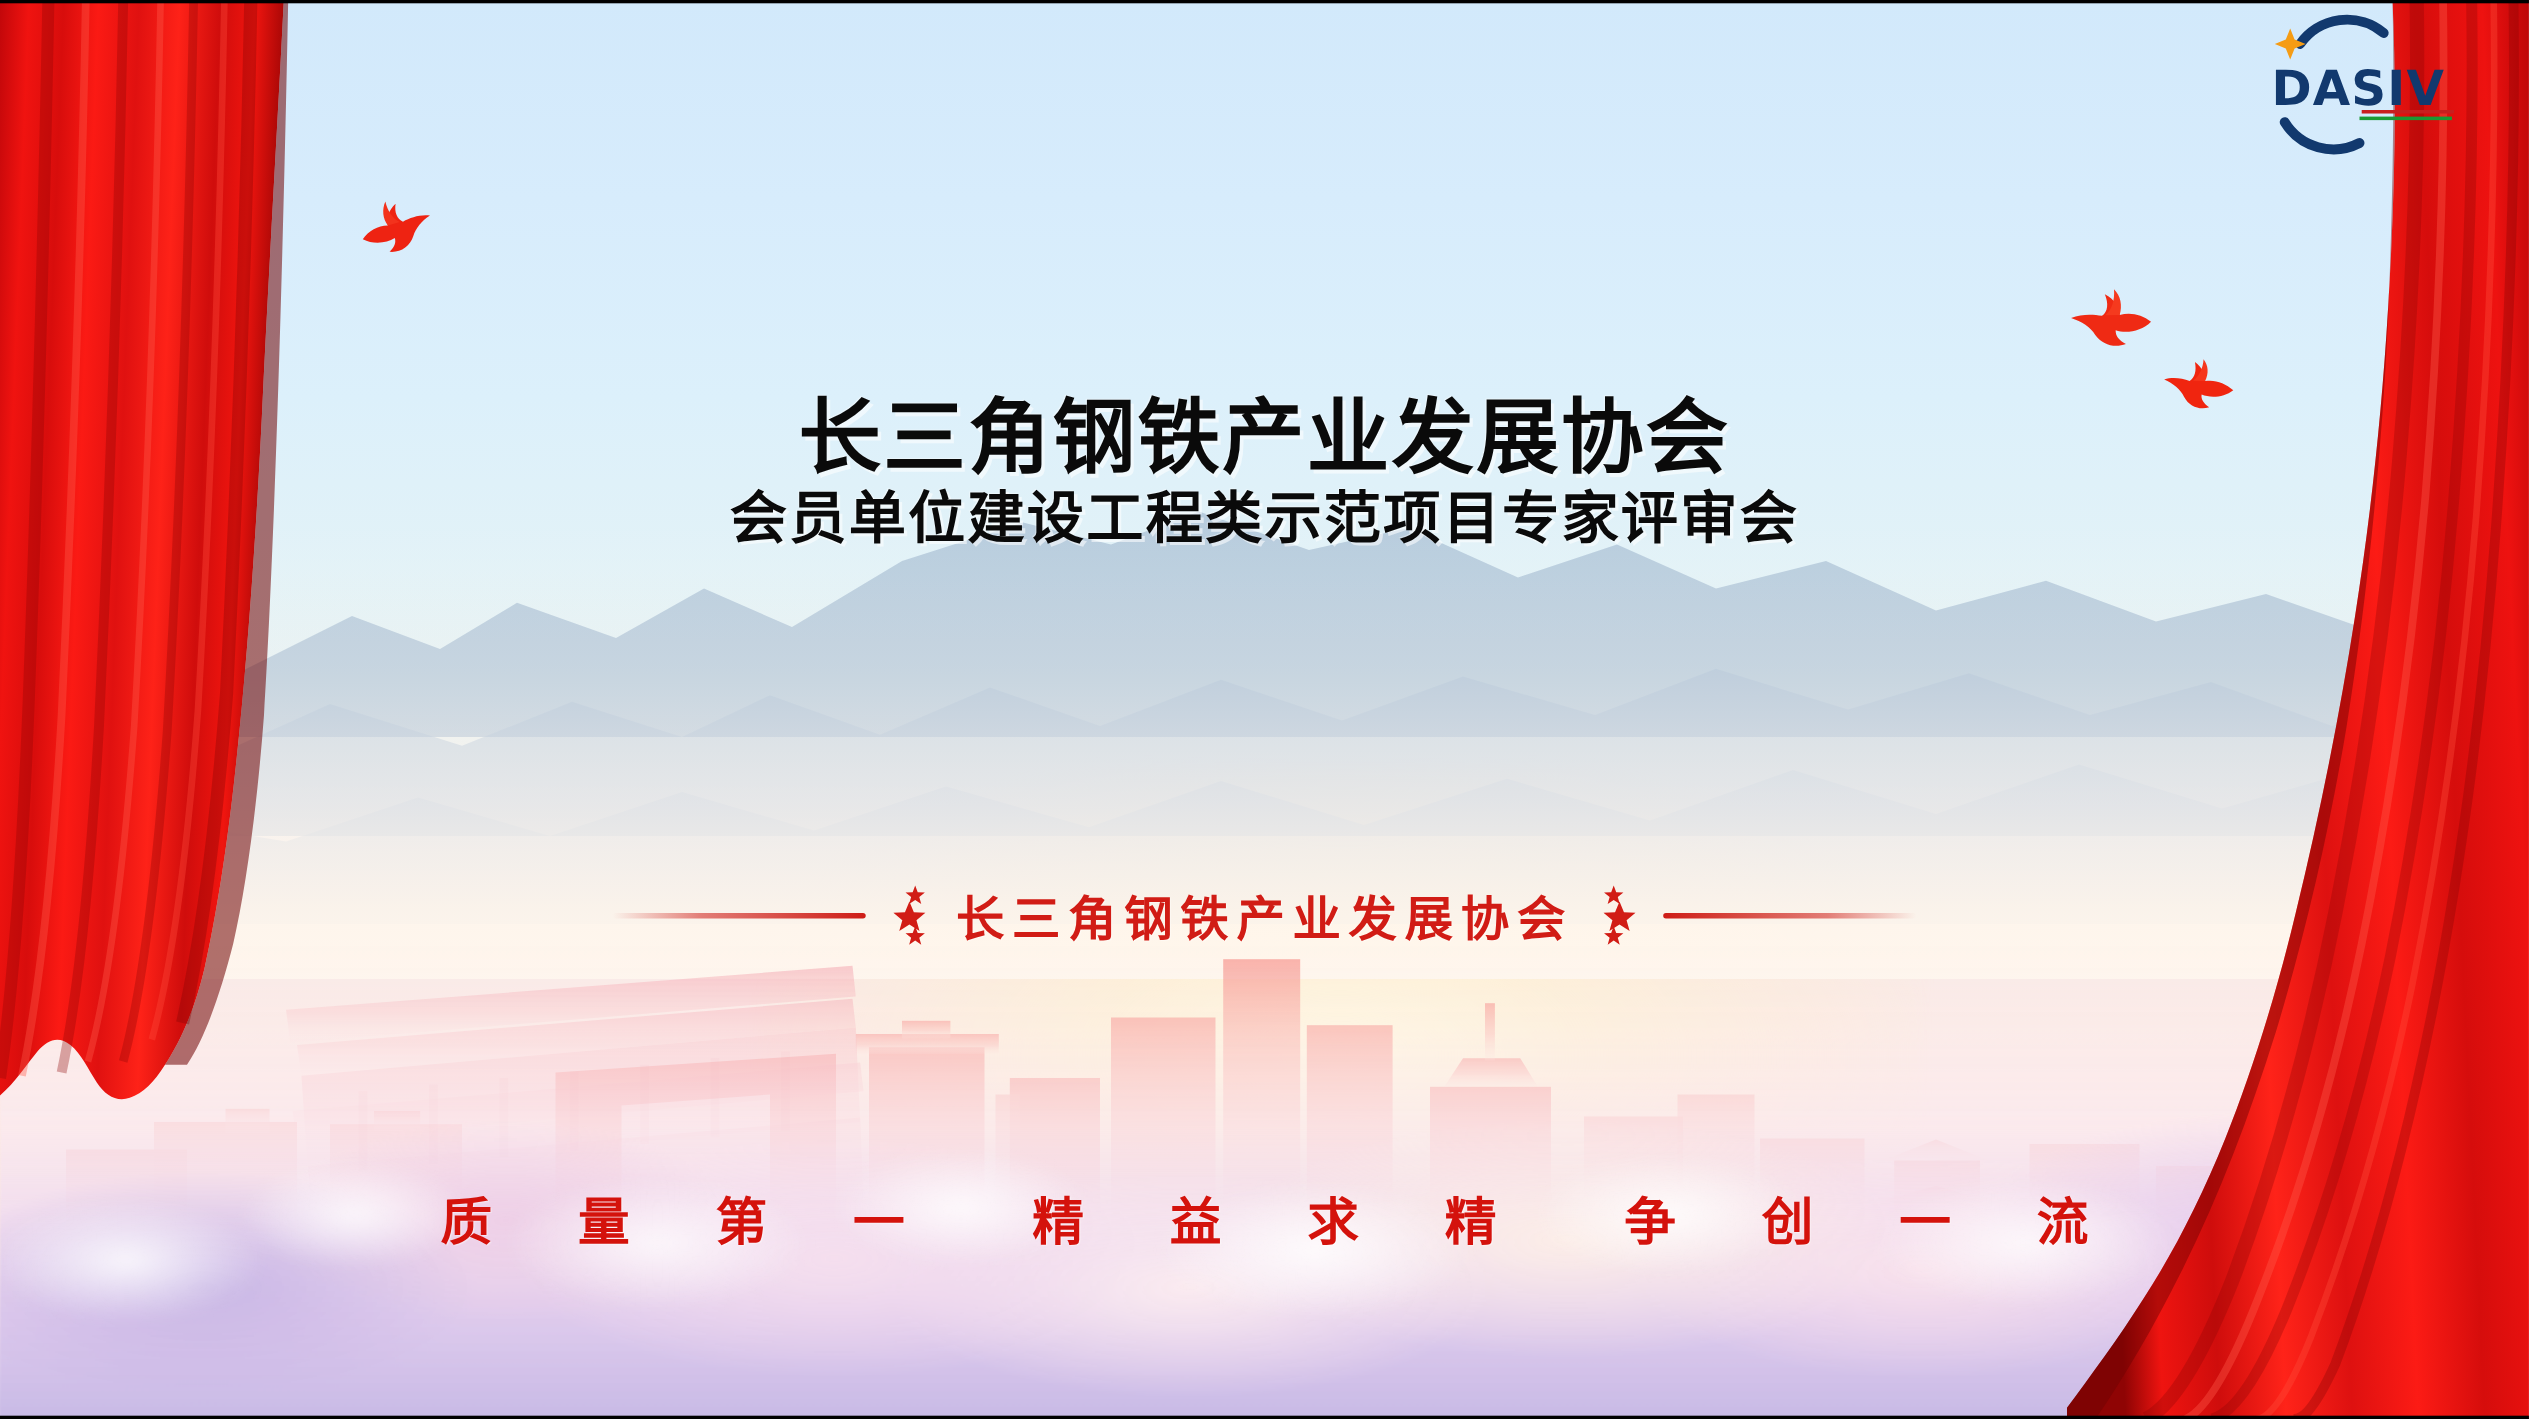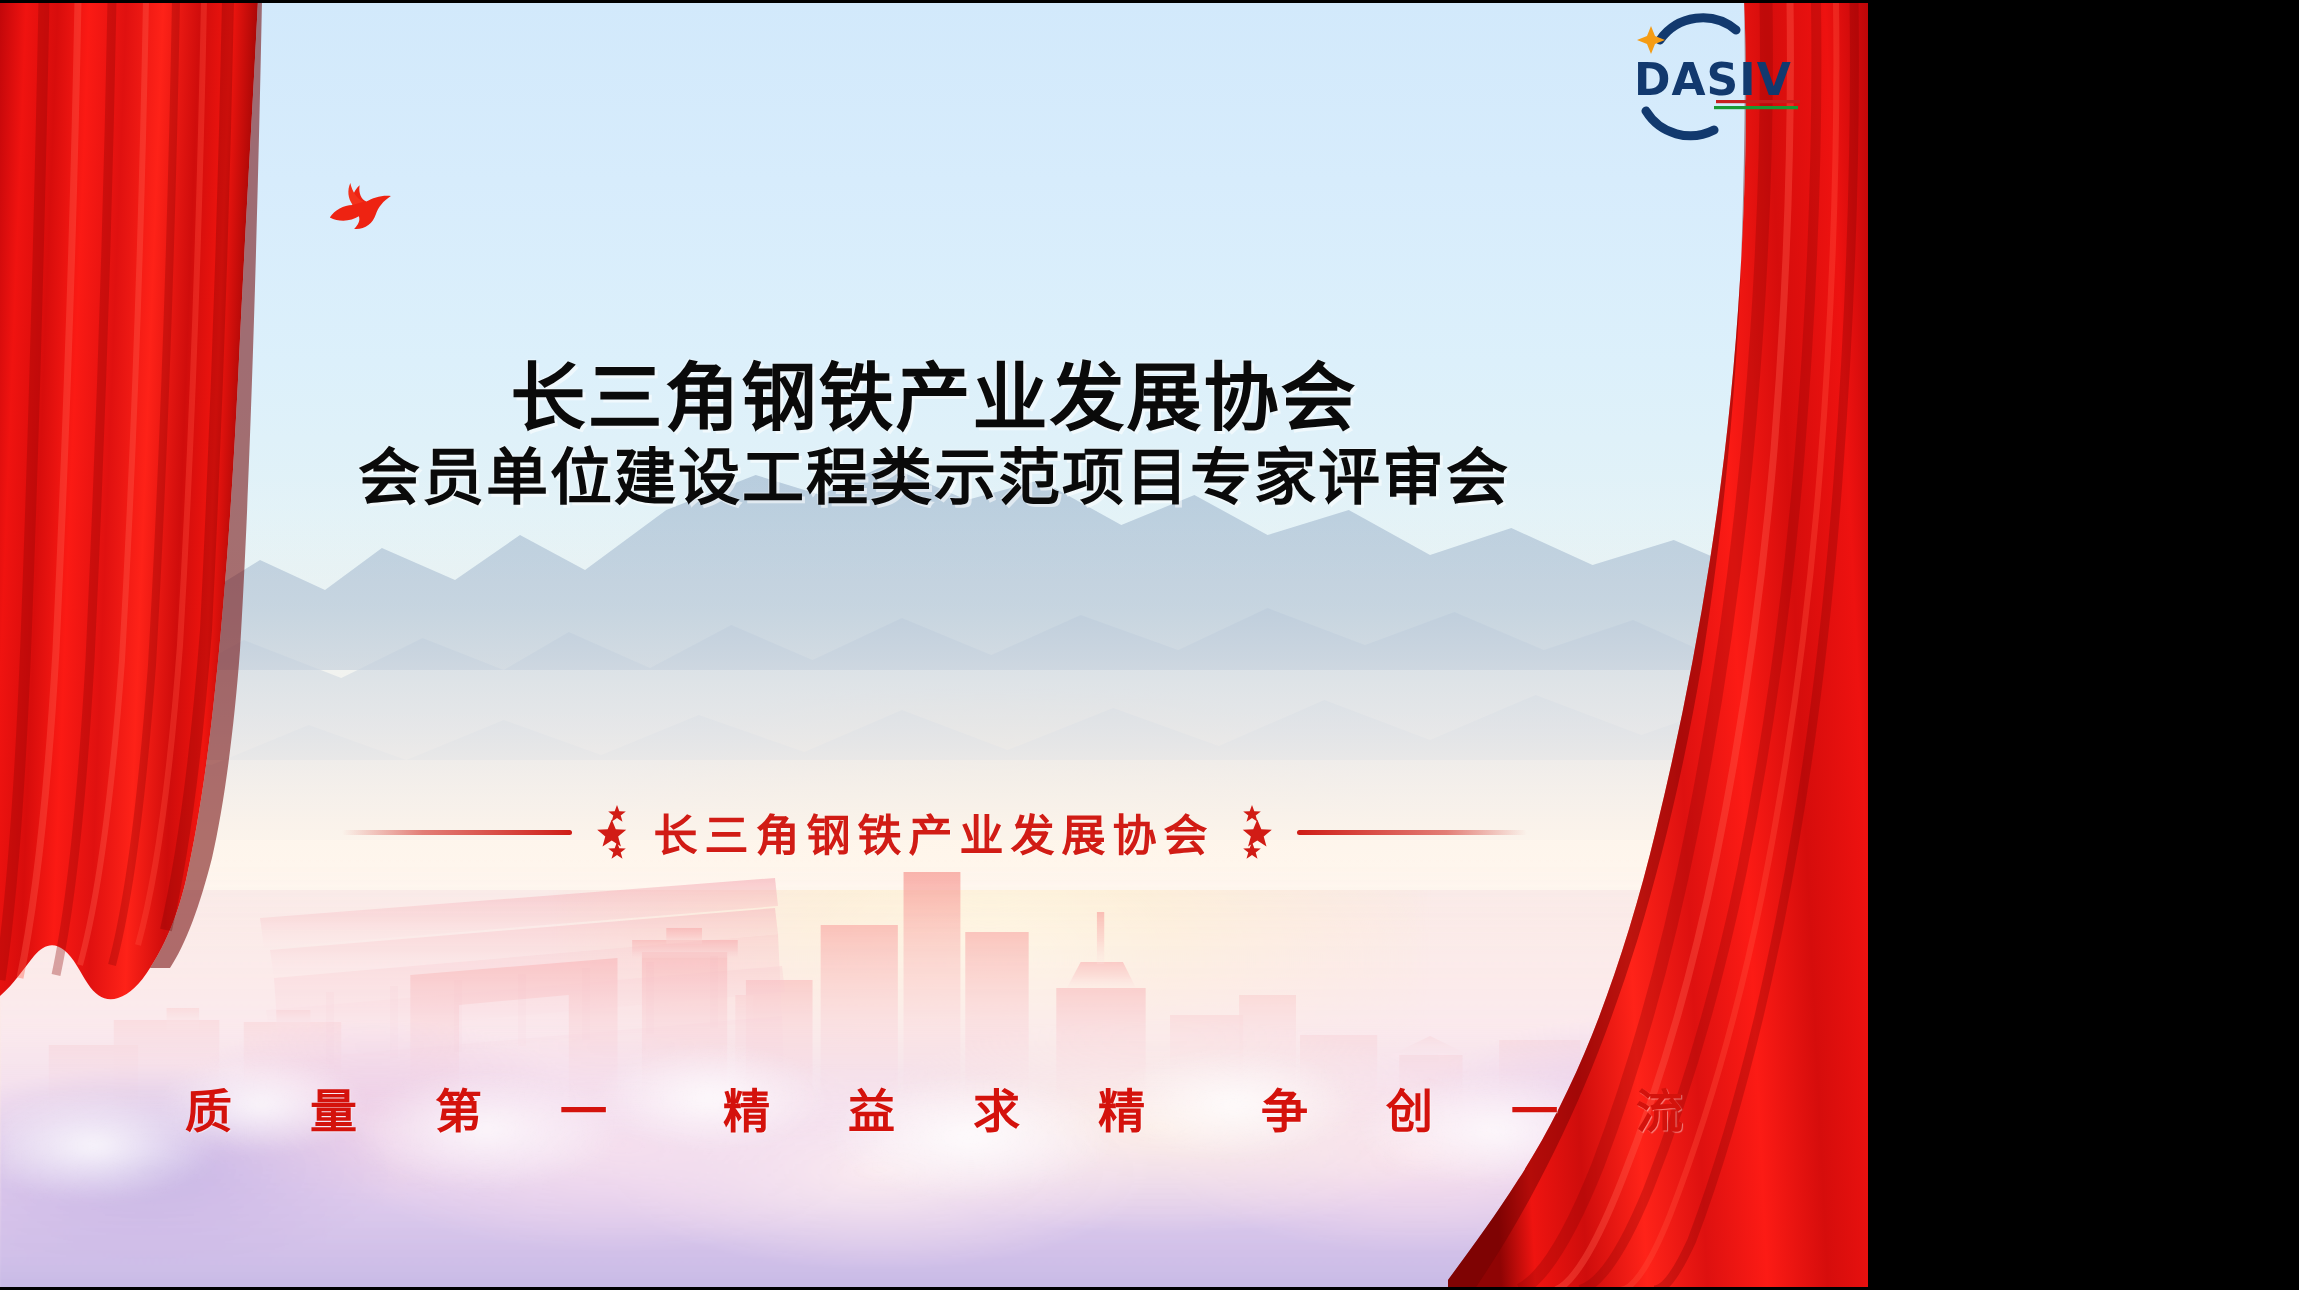--- a/index.html
+++ b/index.html
@@ -4,21 +4,21 @@
 <title>长三角钢铁产业发展协会</title>
 <style>
   * { margin:0; padding:0; box-sizing:border-box; }
   html,body{ background:#000; }
   body{
     font-family:"DejaVu Sans","Liberation Sans",sans-serif;
   }
 
   #stage{
     position:relative;
-    width:1868px;
+    width:2299px;
     height:1290px;
     overflow:hidden;
     background:#ffffff;
   }
 
   
   .sky{
     position:absolute; inset:0;
     background:
       linear-gradient(180deg,
@@ -154,21 +154,21 @@
     color:#0a0a0a;
     font-family:"DejaVu Sans","Liberation Sans",sans-serif;
     font-weight:700;
     letter-spacing:2px;
     text-shadow:
       3px 3px 0 rgba(255,255,255,.55),
       -1px -1px 0 rgba(255,255,255,.35);
     white-space:nowrap;
   }
   .title-line-1{ font-size:75px; }
-  .title-line-2{ font-size:62px; }
+  .title-line-2{ font-size:52px; }
 
   
   .sub-band{
     position:absolute;
     left:0; right:0; top:800px;
     display:flex;
     align-items:center;
     justify-content:center;
     gap:18px;
   }

